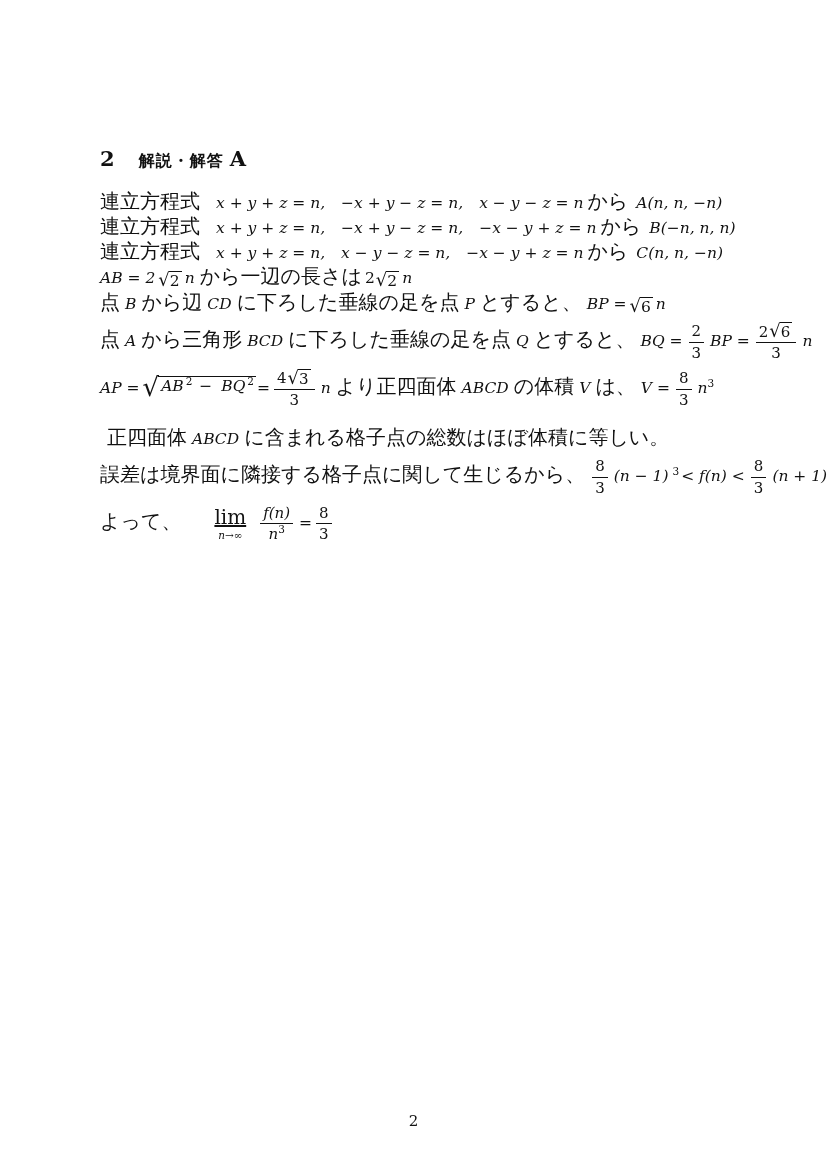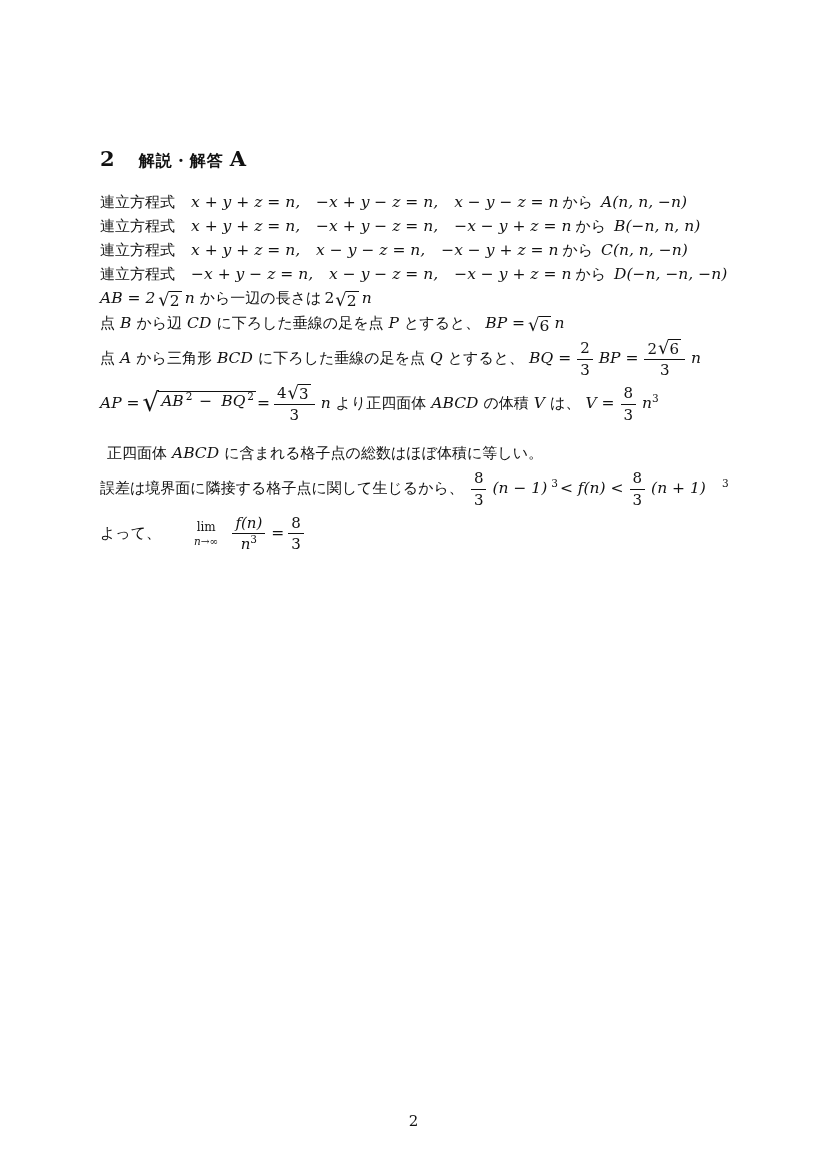--- a/index.html
+++ b/index.html
@@ -11,21 +11,21 @@
   
   .heading { display:flex; align-items:baseline; margin-bottom:18px; }
   .h-num { font-family:"DejaVu Serif", serif; font-weight:bold; font-size:21px; margin-right:24px; }
   .h-title { font-family:"DejaVu Sans","Liberation Sans",sans-serif; font-weight:bold; font-size:16px; letter-spacing:1px; }
   .h-suffix { font-family:"DejaVu Serif", serif; font-weight:bold; font-size:21px; margin-left:6px; }
 
   
   .line { font-size:15.5px; line-height:23px; white-space:nowrap; }
   .frac-line { margin:3px 0; line-height:40px; }
   .gap-before { margin-top:16px; }
-  .jp { font-family:"DejaVu Sans","Liberation Sans",sans-serif; font-size:15px; margin:0 3px; }
+  .jp { font-family:"DejaVu Sans","Liberation Sans",sans-serif; font-size:20px; margin:0 3px; }
   .mi { font-family:"DejaVu Serif", serif; font-style:italic; margin:0 2px; }
   .mn { font-family:"DejaVu Serif", serif; font-style:normal; }
   .sys .label { margin-right:14px; margin-left:0; }
   .sys .eq { margin-right:14px; }
   .sys .kara { margin:0 6px 0 2px; }
 
   
   .frac { display:inline-flex; flex-direction:column; align-items:center; vertical-align:middle; margin:0 4px; font-size:15px; line-height:1.25; }
   .frac .num { border-bottom:1px solid #111; padding:0 3px 1px; display:inline-flex; align-items:flex-end; }
   .frac .den { padding-top:1px; }
@@ -34,21 +34,21 @@
   .sqrt { display:inline-flex; align-items:flex-start; vertical-align:-3px; margin:0 1px; }
   .sqrt .sign { font-family:"DejaVu Serif", serif; font-style:normal; font-size:18px; line-height:1.0; margin-right:-1px; }
   .sqrt .sign.big { font-size:26px; line-height:0.85; }
   .sqrt .rad { border-top:1px solid #111; padding:0 2px 0 1px; line-height:1.2; }
   .frac .sqrt { vertical-align:0; }
 
   sup { font-size:10.5px; font-family:"DejaVu Serif", serif; font-style:normal; vertical-align:super; line-height:0; }
 
   
   .lim { display:inline-flex; flex-direction:column; align-items:center; vertical-align:middle; margin:0 8px 0 30px; line-height:1; }
-  .lim .lim-main { font-family:"DejaVu Serif", serif; font-size:12px; }
+  .lim .lim-main { font-family:"DejaVu Serif", serif; font-size:20px;text-decoration:underline; }
   .lim .lim-sub { font-family:"DejaVu Serif", serif; font-style:italic; font-size:10.5px; margin-top:3px; }
 
   .page-number { position:absolute; top:1112px; left:0; width:100%; text-align:center; font-family:"DejaVu Serif", serif; font-size:15px; }
 </style>
 </head>
 <body>
 
 <div class="page">
   <div class="content">
 
@@ -59,23 +59,20 @@
     </div>
 
     <div class="line sys">
       <span class="jp label">連立方程式</span><span class="mi eq">x + y + z = n,</span><span class="mi eq">−x + y − z = n,</span><span class="mi">x − y − z = n</span><span class="jp kara">から</span><span class="mi">A(n, n, −n)</span>
     </div>
     <div class="line sys">
       <span class="jp label">連立方程式</span><span class="mi eq">x + y + z = n,</span><span class="mi eq">−x + y − z = n,</span><span class="mi">−x − y + z = n</span><span class="jp kara">から</span><span class="mi">B(−n, n, n)</span>
     </div>
     <div class="line sys">
       <span class="jp label">連立方程式</span><span class="mi eq">x + y + z = n,</span><span class="mi eq">x − y − z = n,</span><span class="mi">−x − y + z = n</span><span class="jp kara">から</span><span class="mi">C(n, n, −n)</span>
-    </div>
-    <div class="line sys">
-      <span class="jp label">連立方程式</span><span class="mi eq">−x + y − z = n,</span><span class="mi eq">x − y − z = n,</span><span class="mi">−x − y + z = n</span><span class="jp kara">から</span><span class="mi">D(−n, −n, −n)</span>
     </div>
 
 
     <div class="line">
       <span class="mi" style="margin-left:0">AB = 2</span><span class="sqrt">
           <span class="sign">√</span>
           <span class="rad mn">2</span>
         </span><span class="mi">n</span><span class="jp">から一辺の長さは</span><span class="mn">2</span><span class="sqrt">
           <span class="sign">√</span>
           <span class="rad mn">2</span>

